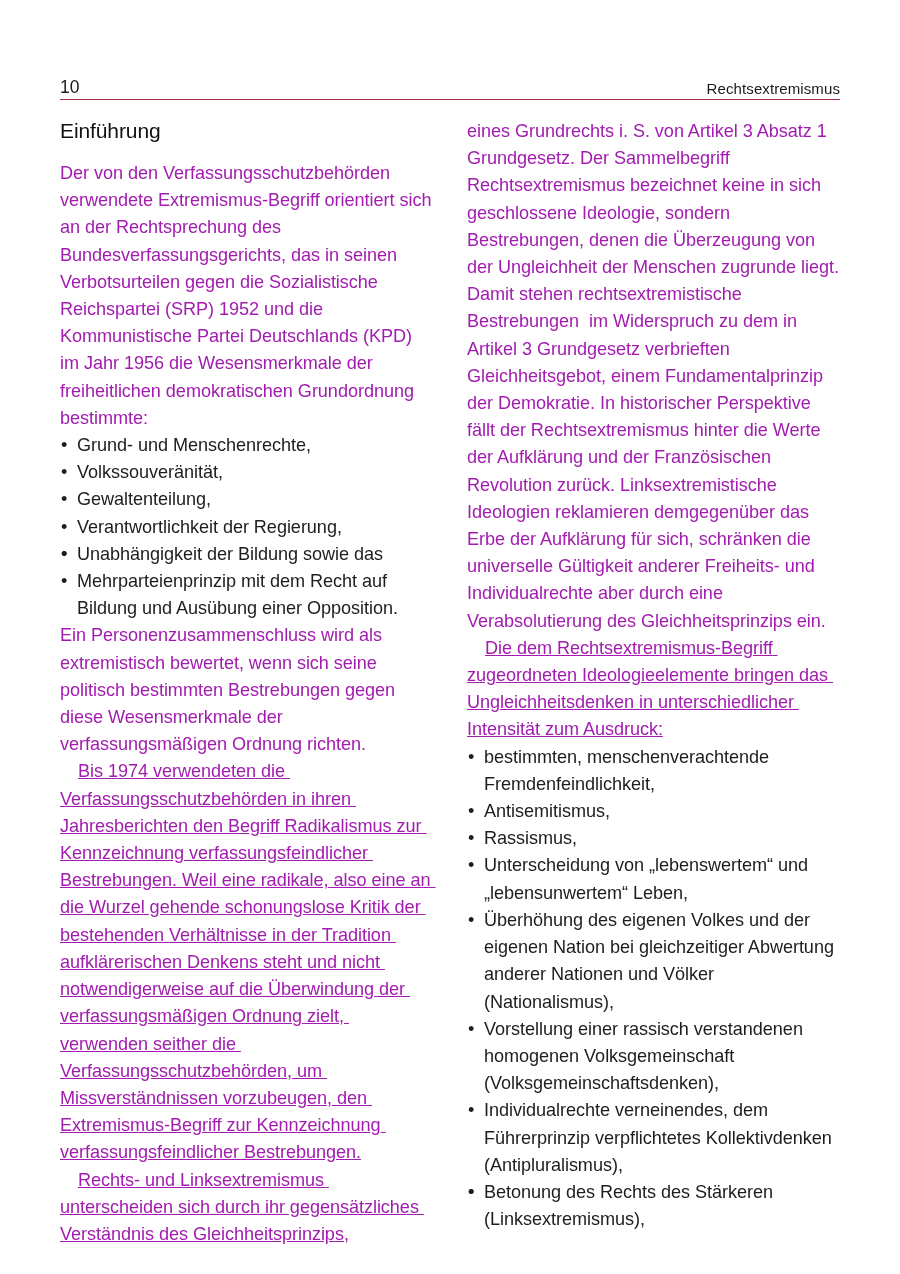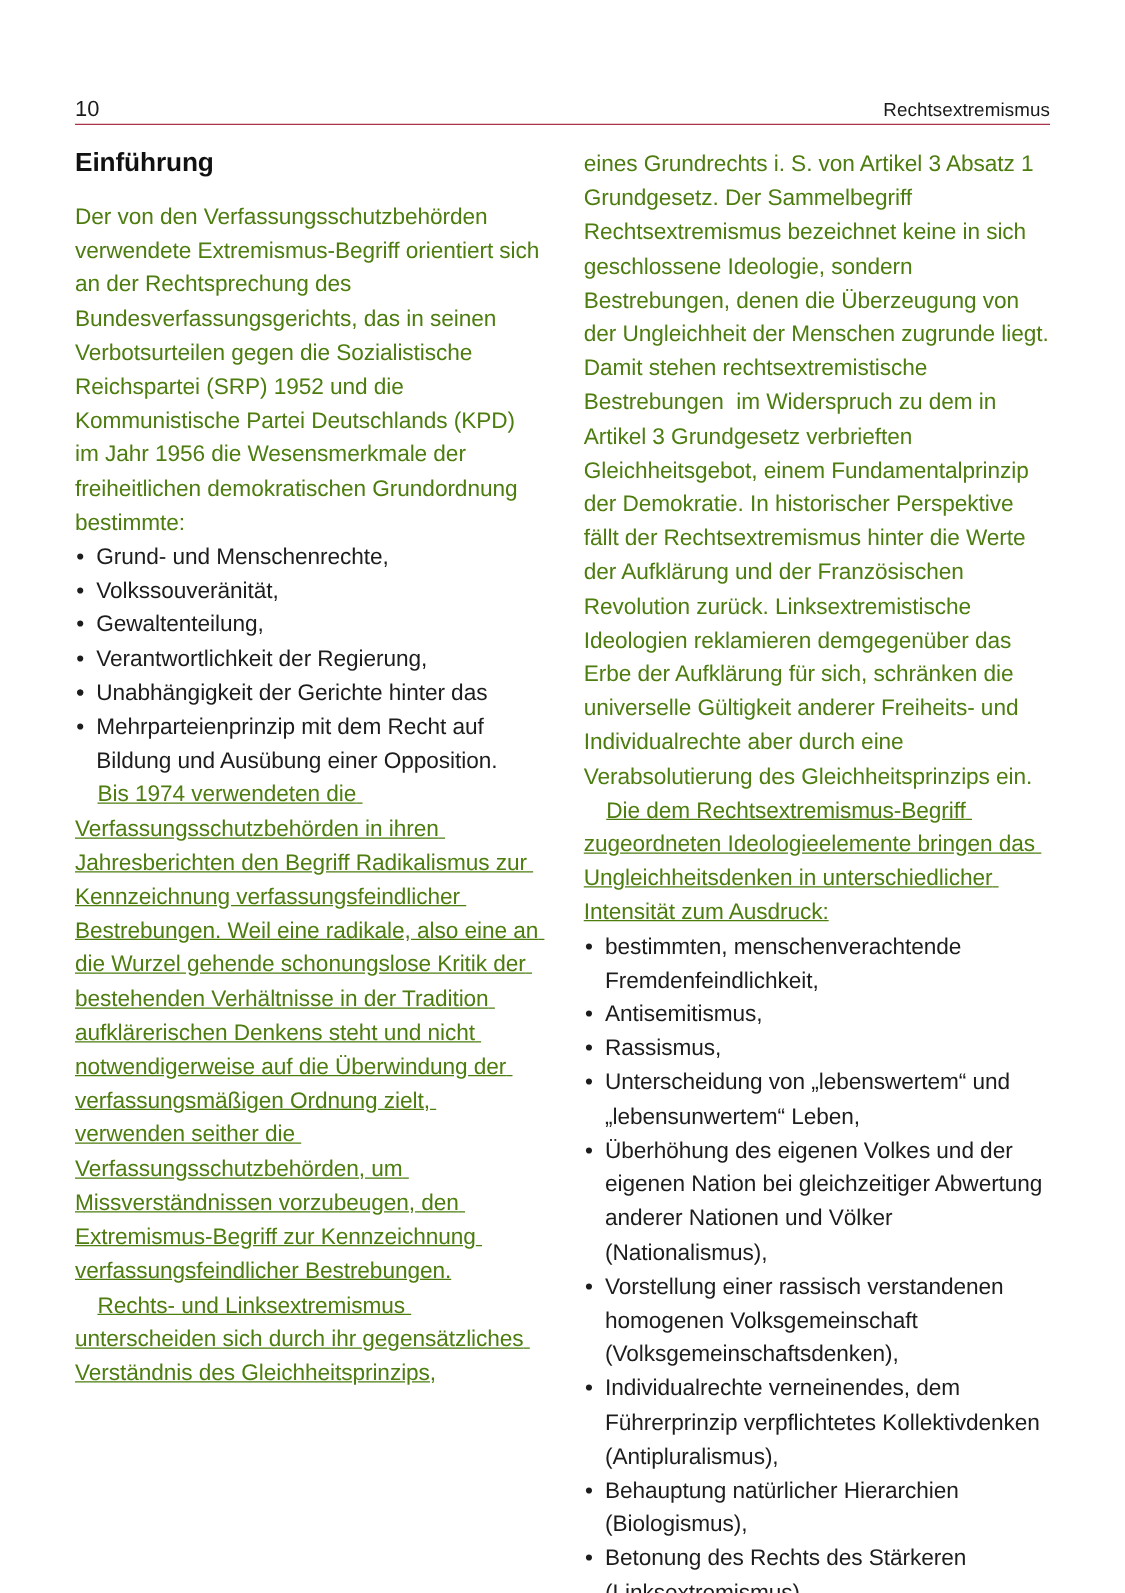--- a/index.html
+++ b/index.html
@@ -58,32 +58,32 @@
     display: flex;
     gap: 35px;
   }
   .col {
     width: 372px;
     flex: 0 0 372px;
   }
 
   .section-title {
     font-size: 21px;
-    font-weight: bold;
+    font-weight: normal;
     line-height: 26px;
     margin: 0 0 16px 0;
     letter-spacing: -0.1px;
     color: #111111;
   }
 
   p.body {
     margin: 0;
     font-size: 18.1px;
     line-height: 27.2px;
-    color: #4d7c0f;
+    color: #a21caf;
     letter-spacing: -0.05px;
     white-space: pre-wrap;
   }
   p.body.indent {
     text-indent: 18px;
     text-decoration: underline;
   }
 
   ul.blist {
     margin: 0;
@@ -123,39 +123,40 @@
       <h2 class="section-title">Einführung</h2>
 
       <p class="body">Der von den Verfassungsschutzbehörden verwendete Extremismus-Begriff orientiert sich an der Rechtsprechung des Bundesverfassungsgerichts, das in seinen Verbotsurteilen gegen die Sozialistische Reichspartei (SRP) 1952 und die Kommunistische Partei Deutschlands (KPD) im Jahr 1956 die Wesensmerkmale der freiheitlichen demokratischen Grundordnung bestimmte:</p>
 
       <ul class="blist">
         <li><span class="bullet">•</span><span>Grund- und Menschenrechte,</span></li>
         <li><span class="bullet">•</span><span>Volkssouveränität,</span></li>
         <li><span class="bullet">•</span><span>Gewaltenteilung,</span></li>
         <li><span class="bullet">•</span><span>Verantwortlichkeit der Regierung,</span></li>
         <li><span class="bullet">•</span></li>
-        <li><span class="bullet">•</span><span>Unabhängigkeit der Gerichte hinter das</span></li>
+        <li><span class="bullet">•</span><span>Unabhängigkeit der Bildung sowie das</span></li>
         <li><span class="bullet">•</span><span>Mehrparteienprinzip mit dem Recht auf Bildung und Ausübung einer Opposition.</span></li>
       </ul>
 
+      <p class="body">Ein Personenzusammenschluss wird als extremistisch bewertet, wenn sich seine politisch bestimmten Bestrebungen gegen diese Wesensmerkmale der verfassungsmäßigen Ordnung richten.</p>
       <p class="body indent">Bis 1974 verwendeten die Verfassungsschutzbehörden in ihren Jahresberichten den Begriff Radikalismus zur Kennzeichnung verfassungsfeindlicher Bestrebungen. Weil eine radikale, also eine an die Wurzel gehende schonungslose Kritik der bestehenden Verhältnisse in der Tradition aufklärerischen Denkens steht und nicht notwendigerweise auf die Überwindung der verfassungsmäßigen Ordnung zielt, verwenden seither die Verfassungsschutzbehörden, um Missverständnissen vorzubeugen, den Extremismus-Begriff zur Kennzeichnung verfassungsfeindlicher Bestrebungen.</p>
       <p class="body indent">Rechts- und Linksextremismus unterscheiden sich durch ihr gegensätzliches Verständnis des Gleichheitsprinzips,</p>
     </div>
 
     <div class="col">
       <p class="body">eines Grundrechts i. S. von Artikel 3 Absatz 1 Grundgesetz. Der Sammelbegriff Rechtsextremismus bezeichnet keine in sich geschlossene Ideologie, sondern Bestrebungen, denen die Überzeugung von der Ungleichheit der Menschen zugrunde liegt. Damit stehen rechtsextremistische Bestrebungen  im Widerspruch zu dem in Artikel 3 Grundgesetz verbrieften Gleichheitsgebot, einem Fundamentalprinzip der Demokratie. In historischer Perspektive fällt der Rechtsextremismus hinter die Werte der Aufklärung und der Französischen Revolution zurück. Linksextremistische Ideologien reklamieren demgegenüber das Erbe der Aufklärung für sich, schränken die universelle Gültigkeit anderer Freiheits- und Individualrechte aber durch eine Verabsolutierung des Gleichheitsprinzips ein.</p>
       <p class="body indent">Die dem Rechtsextremismus-Begriff zugeordneten Ideologieelemente bringen das Ungleichheitsdenken in unterschiedlicher Intensität zum Ausdruck:</p>
 
       <ul class="blist">
         <li><span class="bullet">•</span><span>bestimmten, menschenverachtende Fremdenfeindlichkeit,</span></li>
         <li><span class="bullet">•</span><span>Antisemitismus,</span></li>
         <li><span class="bullet">•</span><span>Rassismus,</span></li>
         <li><span class="bullet">•</span><span>Unterscheidung von „lebenswertem“ und „lebensunwertem“ Leben,</span></li>
         <li><span class="bullet">•</span><span>Überhöhung des eigenen Volkes und der eigenen Nation bei gleichzeitiger Abwertung anderer Nationen und Völker (Nationalismus),</span></li>
         <li><span class="bullet">•</span><span>Vorstellung einer rassisch verstandenen homogenen Volksgemeinschaft (Volksgemeinschaftsdenken),</span></li>
         <li><span class="bullet">•</span><span>Individualrechte verneinendes, dem Führerprinzip verpflichtetes Kollektivdenken (Antipluralismus),</span></li>
-        <li><span class="bullet">•</span><span>Behauptung natürlicher Hierarchien (Biologismus),</span></li>
+        <li><span class="bullet">•</span></li>
         <li><span class="bullet">•</span><span>Betonung des Rechts des Stärkeren (Linksextremismus),</span></li>
       </ul>
     </div>
 
   </div>
 </div>
 
 </body></html>

